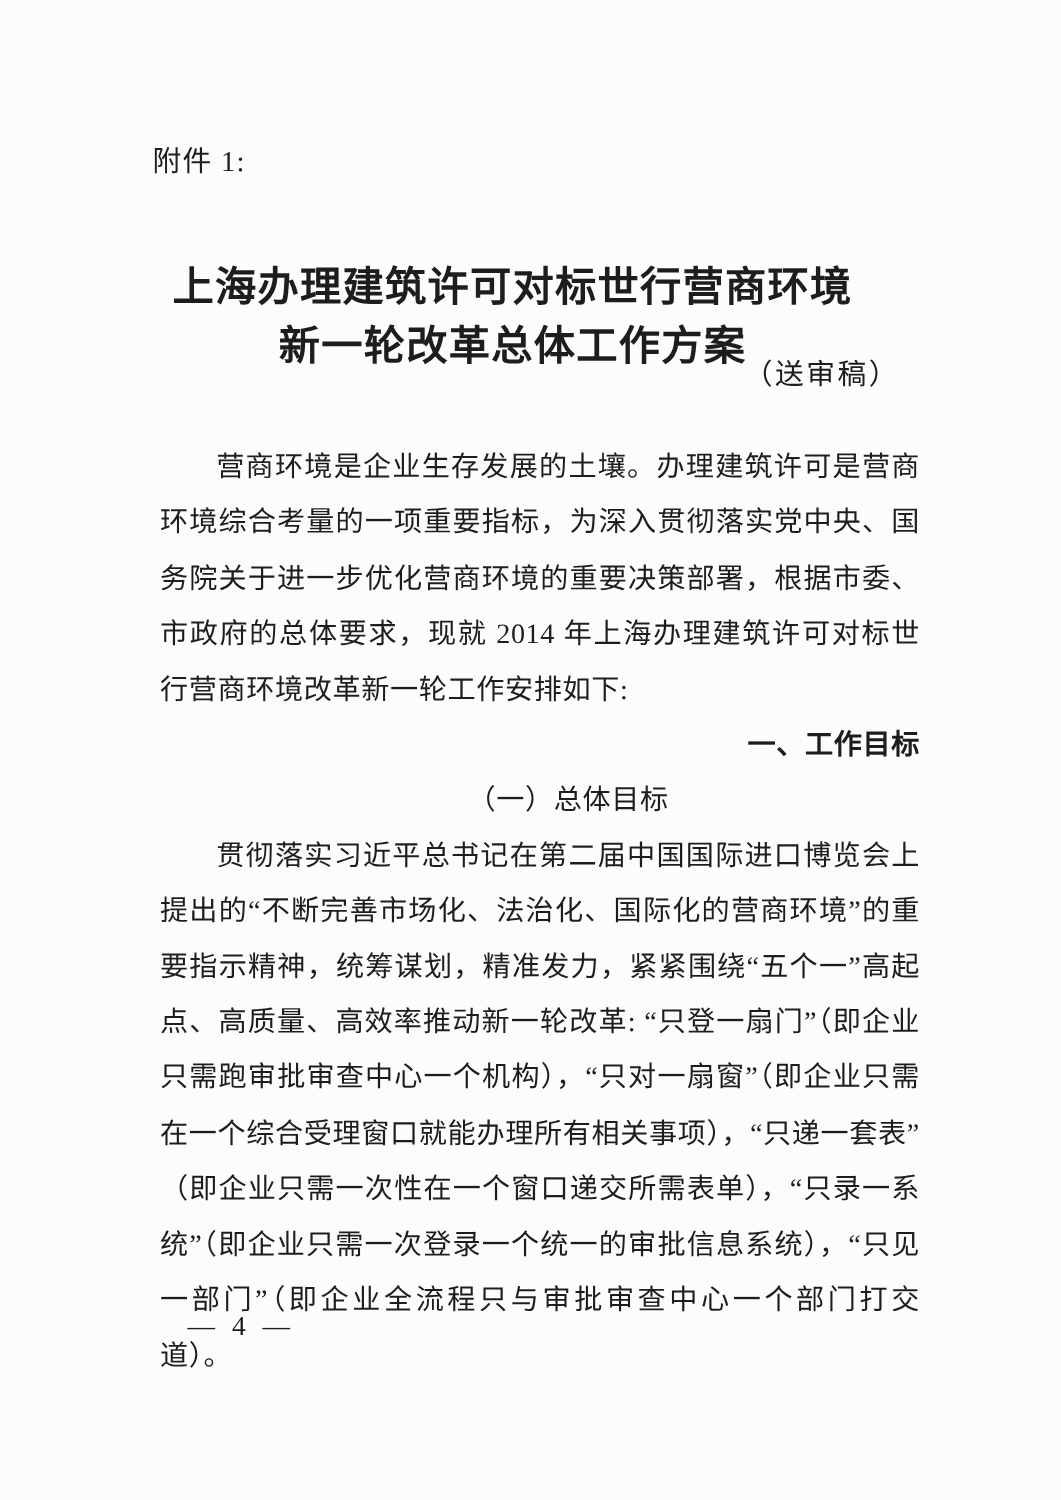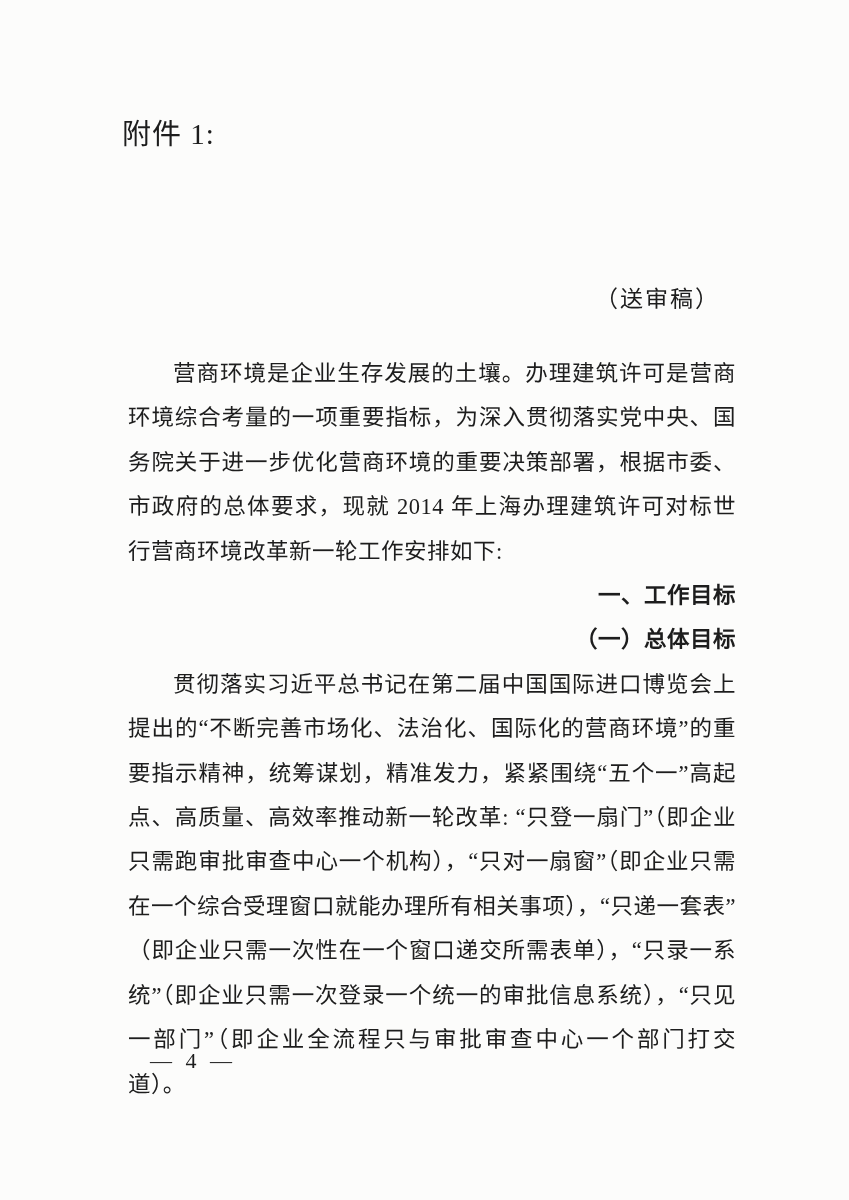--- a/index.html
+++ b/index.html
@@ -14,21 +14,21 @@
     margin: 0 auto;
     background: #fcfcfb;
     overflow: hidden;
     font-family: "Liberation Serif", "DejaVu Serif", serif;
     color: #1d1d1d;
   }
   .attachment-label {
     position: absolute;
     left: 122px;
     top: 110px;
-    font-size: 29px;
+    font-size: 23px;
     letter-spacing: 1px;
     white-space: nowrap;
   }
   .doc-title {
     position: absolute;
     left: 100px;
     top: 186px;
     width: 620px;
     text-align: center;
     font-size: 33px;
@@ -64,43 +64,47 @@
   }
   .para-indent {
     text-indent: 2em;
   }
   .section-heading {
     font-weight: 700;
     text-indent: 2em;
     text-align: right;
   }
   .subsection-heading {
-    font-weight: 700;
+    font-weight: 400;
     text-indent: 2em;
-    text-align: right;
+    text-align: center;
   }
   .seg-bold {
     font-weight: 400;
   }
   .page-footer {
     position: absolute;
     left: 150px;
     top: 1048px;
     font-size: 22px;
     letter-spacing: 4px;
     white-space: nowrap;
   }
 </style>
 </head>
 <body>
 
 <div class="page" style="background: rgb(252, 252, 251); color: rgb(29, 29, 29);">
 
   <div class="attachment-label">附件 1:</div>
 
+  <h1 class="doc-title">
+    <span>上海办理建筑许可对标世行营商环境</span><br>
+    <span>新一轮改革总体工作方案</span>
+  </h1>
 
   <div class="doc-subtitle">（送审稿）</div>
 
   <div class="doc-body">
 
     <p class="para-indent">营商环境是企业生存发展的土壤。办理建筑许可是营商环境综合考量的一项重要指标，为深入贯彻落实党中央、国务院关于进一步优化营商环境的重要决策部署，根据市委、市政府的总体要求，现就 2014 年上海办理建筑许可对标世行营商环境改革新一轮工作安排如下:</p>
 
     <h2 class="section-heading">一、工作目标</h2>
 
     <h3 class="subsection-heading">（一）总体目标</h3>

